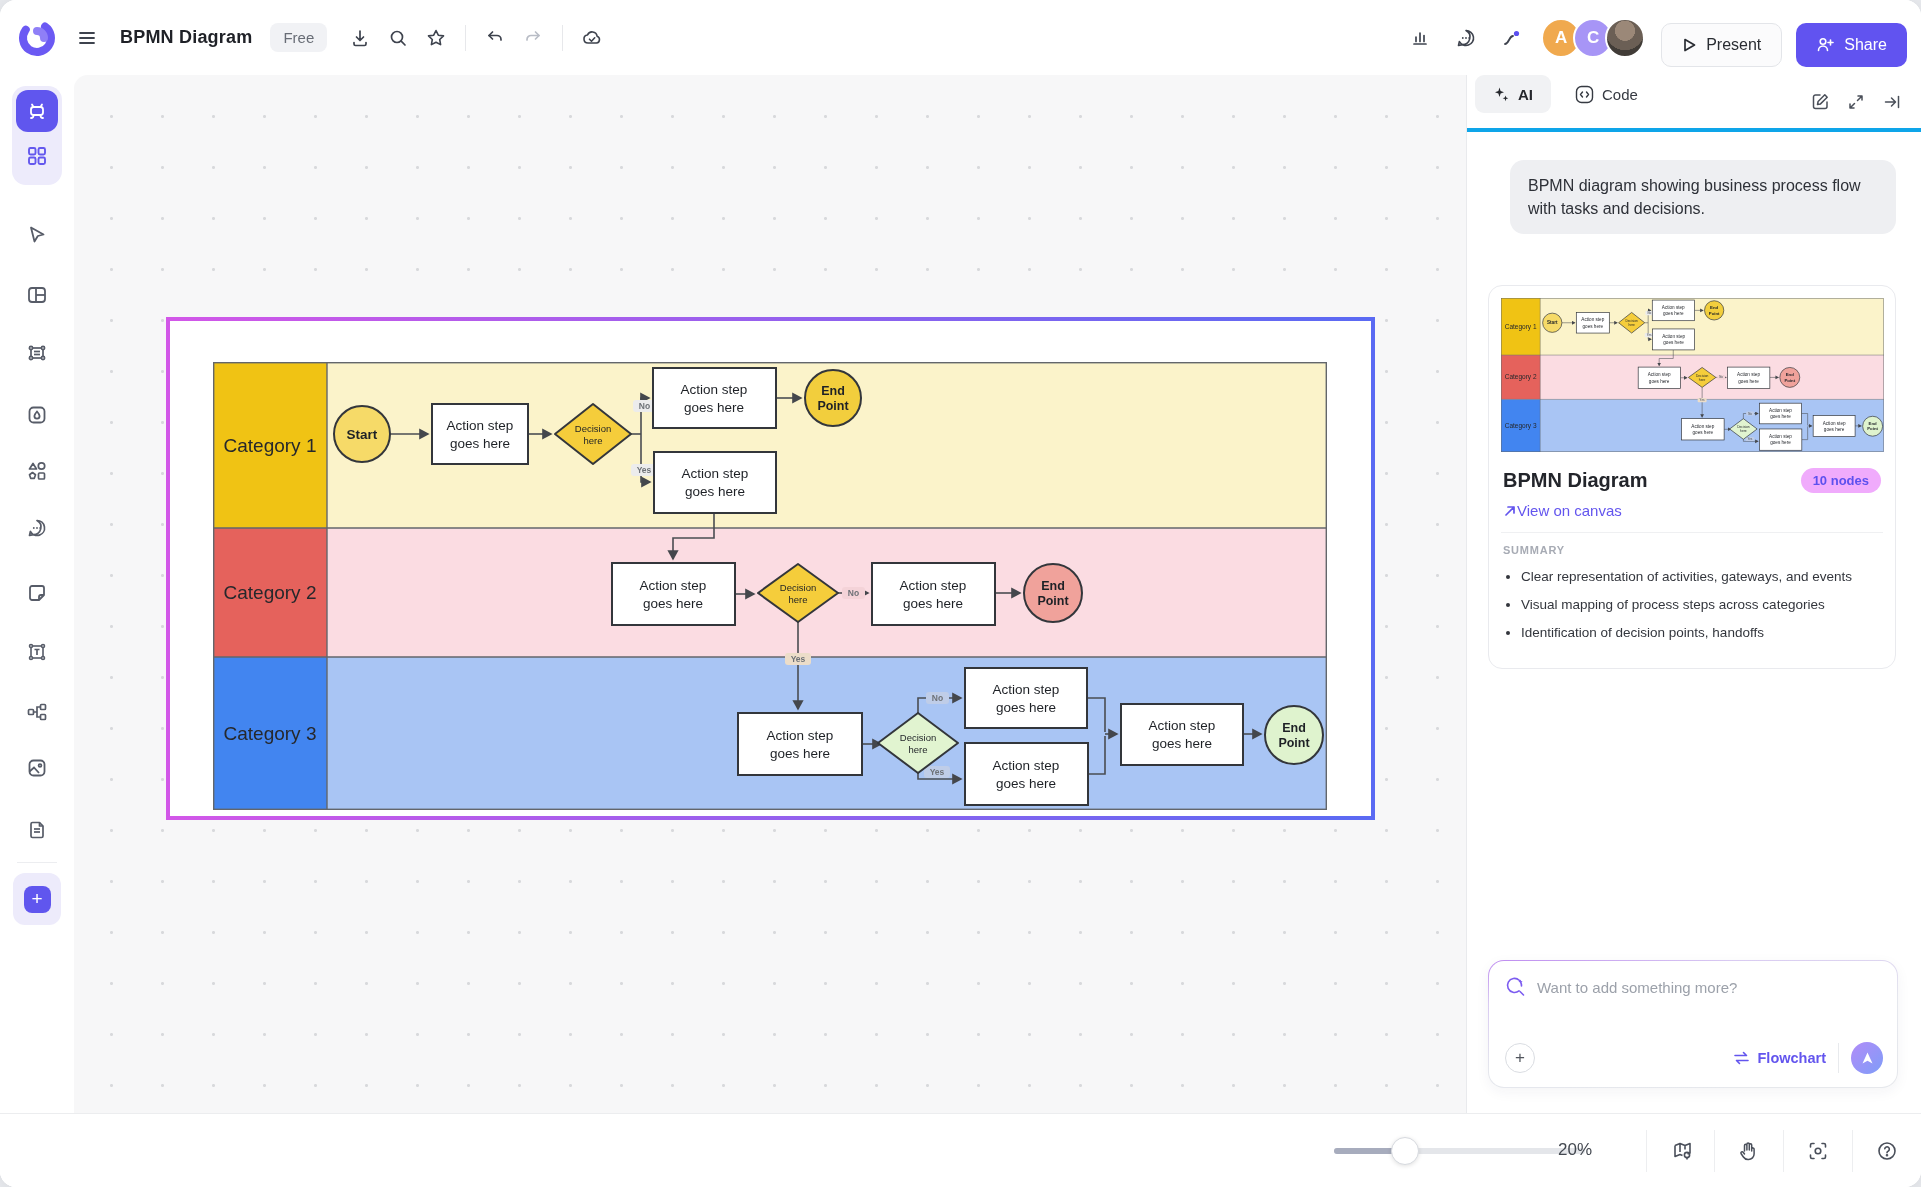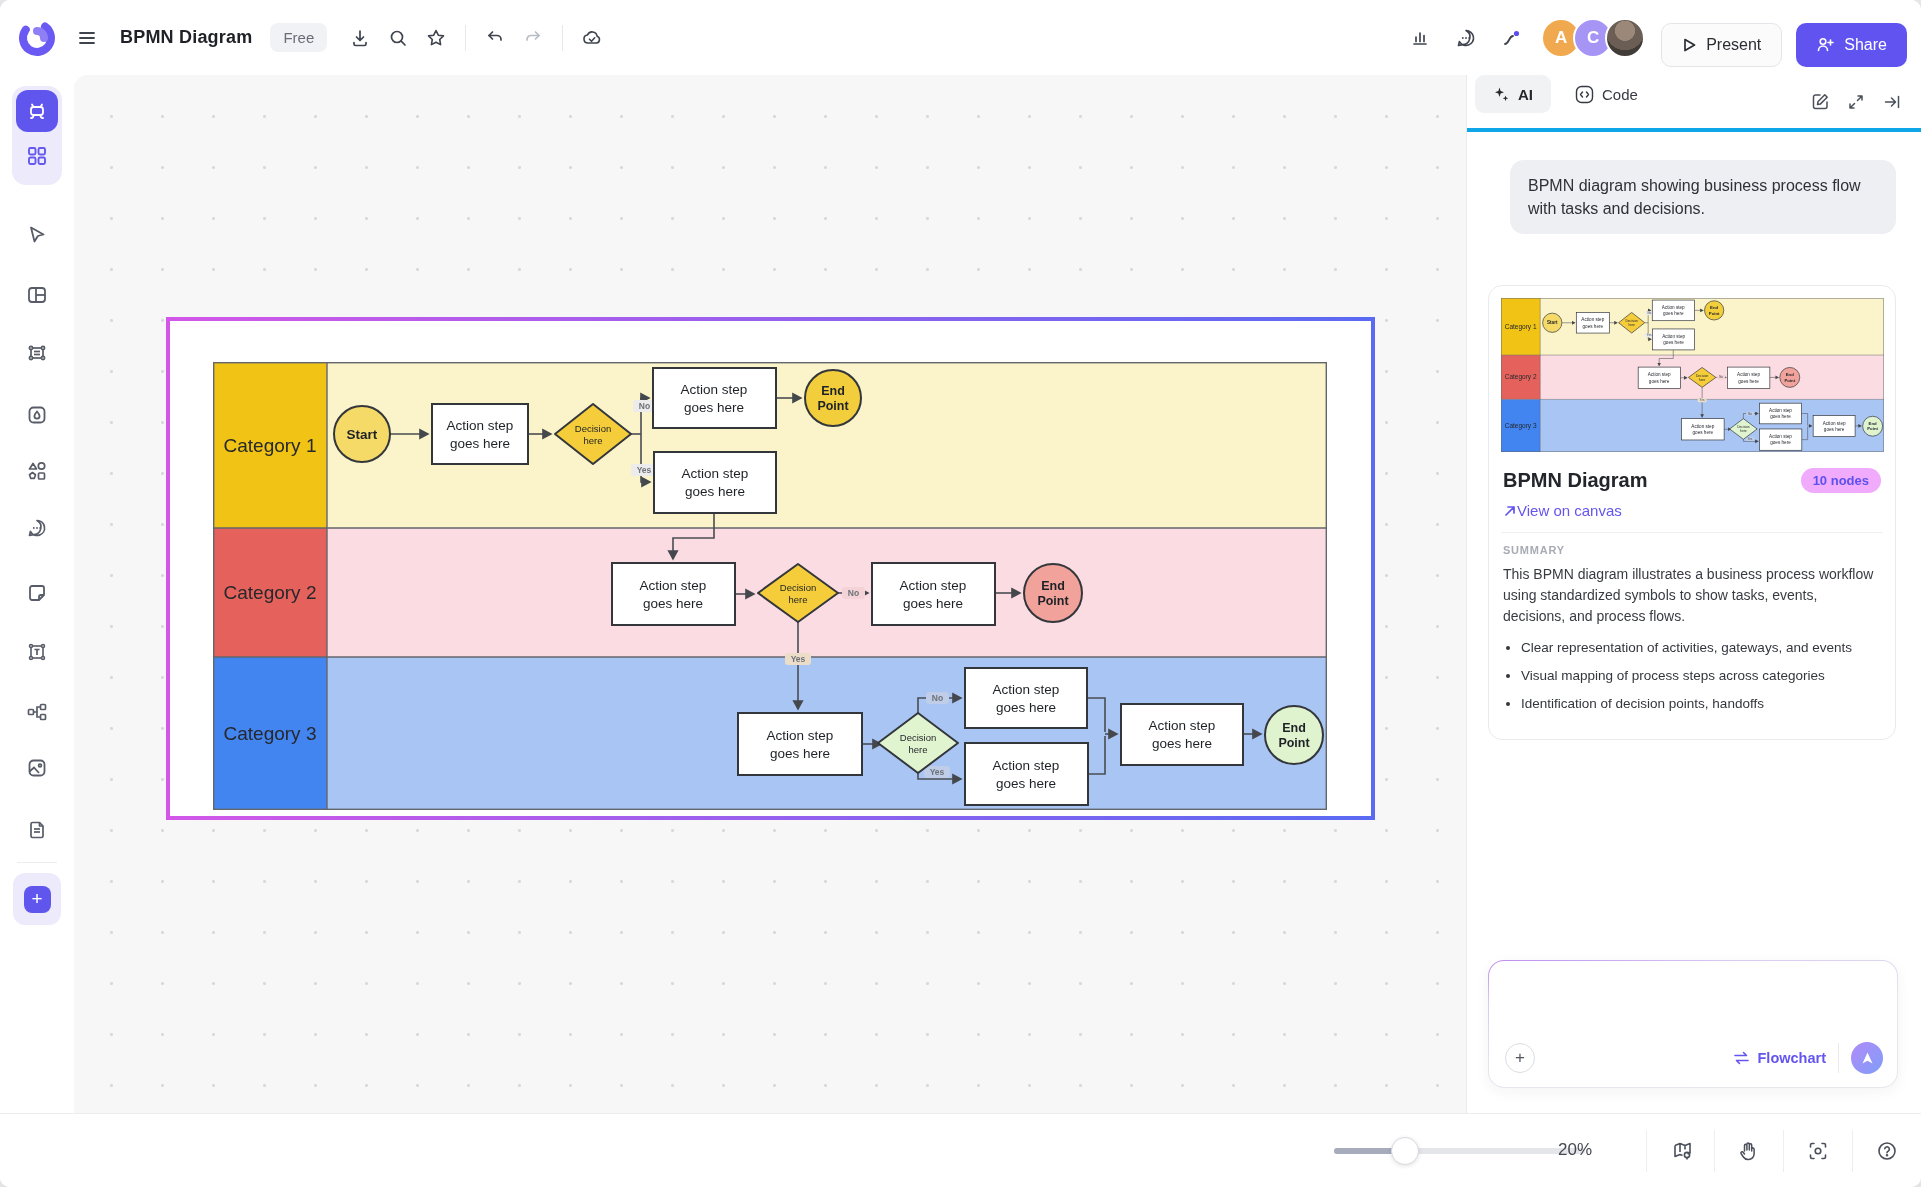--- a/index.html
+++ b/index.html
@@ -1,17 +1,17 @@
 <!DOCTYPE html>
 <html><head>
 <meta charset="utf-8">
 <style>
   * { margin:0; padding:0; box-sizing:border-box; }
   html,body { background:#E8EAEE; font-family:"Liberation Sans", sans-serif; }
-  .app { position:relative; width:1921px; height:1187px; background:#fff; border-radius:10px; overflow:hidden; box-shadow:0 2px 18px rgba(0,0,0,.08); }
+  .app { position:relative; width:1921px; height:1187px; background:#fff; border-radius:16px; overflow:hidden; box-shadow:0 2px 18px rgba(0,0,0,.08); }
 
   
   .topbar { position:absolute; left:0; top:0; right:0; height:75px; background:#fff; display:flex; align-items:center; justify-content:space-between; padding:0 14px 0 16px; z-index:5; }
   .tb-left, .tb-right { display:flex; align-items:center; }
   .logo { width:42px; height:42px; display:flex; align-items:center; justify-content:center; }
   .icon-btn { width:38px; height:38px; display:flex; align-items:center; justify-content:center; border-radius:8px; color:#3E434E; cursor:pointer; }
   .icon-btn svg { display:block; }
   .doc-title { font-size:18px; font-weight:700; color:#1F2127; margin:0 18px 0 14px; letter-spacing:.2px; }
   .free-badge { background:#F1F2F5; color:#686D76; font-size:15px; padding:6px 13px; border-radius:8px; margin-right:14px; }
   .tb-sep { width:1px; height:26px; background:#E7E8EB; margin:0 10px; }
@@ -481,29 +481,36 @@
         <div class="nodes-badge">10 nodes</div>
       </div>
       <div class="canvas-link">
         <svg width="14" height="14" viewBox="0 0 14 14" fill="none" stroke="#6355EE" stroke-width="1.7" stroke-linecap="round" stroke-linejoin="round">
             <path d="M3 11 L11 3 M5 3 h6 v6"></path>
           </svg>
         <span>View on canvas</span>
       </div>
       <hr class="card-hr">
       <div class="summary-label">SUMMARY</div>
-      <p class="summary-text">This BPMN diagram illustrates a business process workflow using standardized symbols to show tasks, events, decisions, and process flows.</p>
       <ul class="summary-list">
         <li>Clear representation of activities, gateways, and events</li>
         <li>Visual mapping of process steps across categories</li>
         <li>Identification of decision points, handoffs</li>
       </ul>
     </div>
 
     <div class="prompt-card">
+      <div class="prompt-row1">
+        <svg width="21" height="21" viewBox="0 0 21 21" fill="none" stroke="#7C5CF0" stroke-width="1.6" stroke-linecap="round">
+            <path d="M16.5 9 a7 7 0 1 0 -2.5 4.8"></path>
+            <line x1="15" y1="14.5" x2="18.5" y2="18"></line>
+            <path d="M15.5 2.5 l.6 1.6 l1.6 .6 l-1.6 .6 l-.6 1.6 l-.6 -1.6 l-1.6 -.6 l1.6 -.6 Z" fill="#7C5CF0" stroke="none"></path>
+          </svg>
+        <input class="prompt-input" placeholder="Want to add something more?" style="">
+      </div>
       <div class="prompt-row2">
         <div class="plus-circle">+</div>
         <div class="flowchart-btn">
           <svg width="17" height="14" viewBox="0 0 17 14" fill="none" stroke="#6355EE" stroke-width="1.6" stroke-linecap="round" stroke-linejoin="round">
               <path d="M2 4.5 h11 M10.5 1.5 L13.5 4.5"></path>
               <path d="M15 9.5 H4 M6.5 12.5 L3.5 9.5"></path>
             </svg>
           <span>Flowchart</span>
         </div>
         <div class="prompt-sep"></div>

